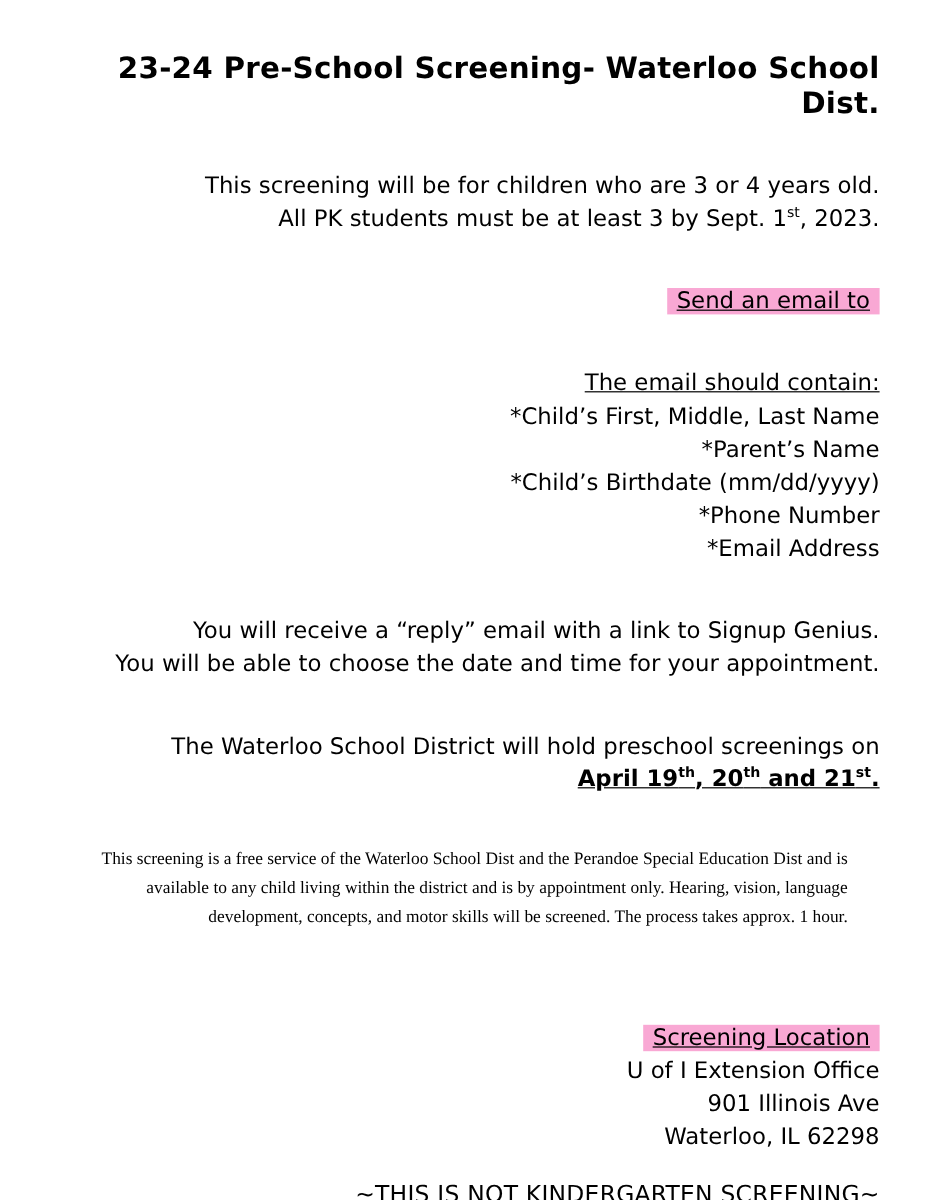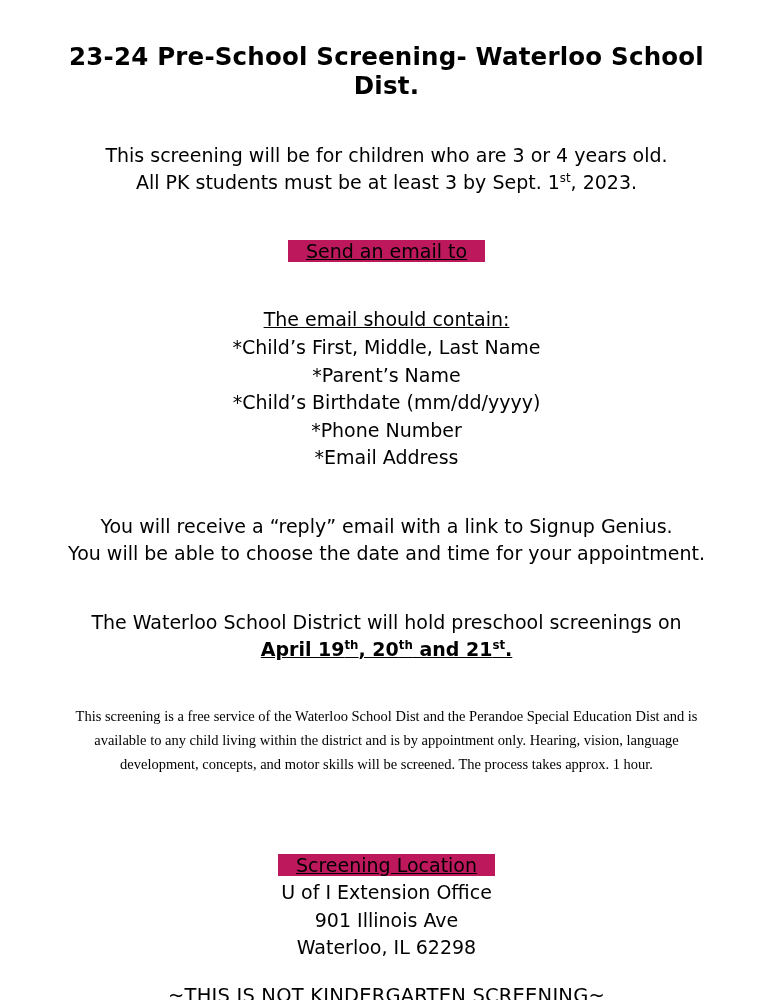--- a/index.html
+++ b/index.html
@@ -12,41 +12,41 @@
     height: 1000px;
     font-family: "DejaVu Sans", sans-serif;
     color: #000000;
     overflow: hidden;
   }
   .page {
     width: 773px;
     height: 920px;
     box-sizing: border-box;
     padding: 32px 40px 10px 40px;
-    text-align: center;
+    text-align: right;
   }
   .title {
     font-family: "DejaVu Sans", sans-serif;
     font-weight: bold;
     font-size: 24.5px;
     letter-spacing: 0.2px;
     margin: 10px 0 0 0;
     line-height: 1.2;
   }
   .block {
     margin-top: 41px;
   }
   .line {
     font-size: 19px;
     line-height: 1.45;
     white-space: nowrap;
   }
   .hl {
-    background: #be185d;
-    padding: 0 18px;
+    background: #f9a8d4;
+    padding: 0 8px;
   }
   .u {
     text-decoration: underline;
   }
   .small {
     font-size: 14.5px;
     line-height: 1.65;
     white-space: normal;
     max-width: 640px;
     margin-left: auto;

